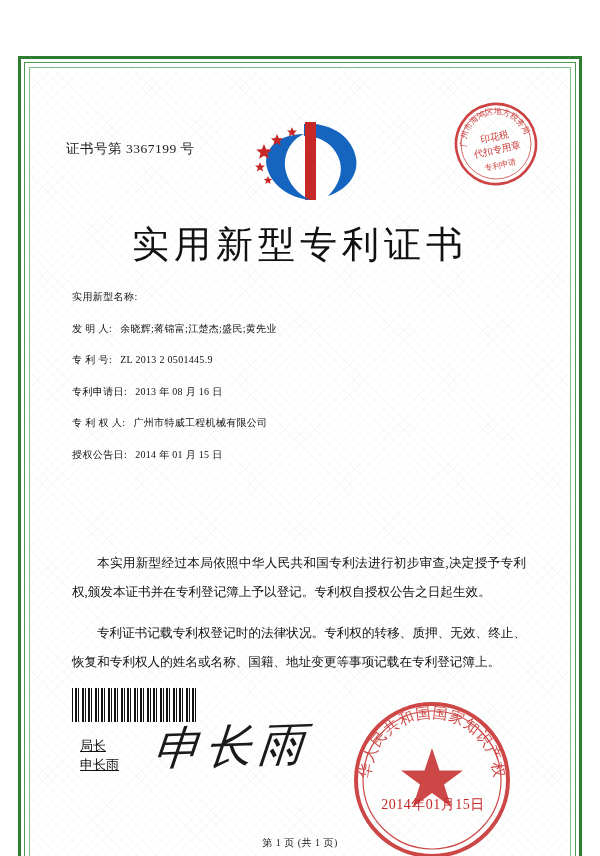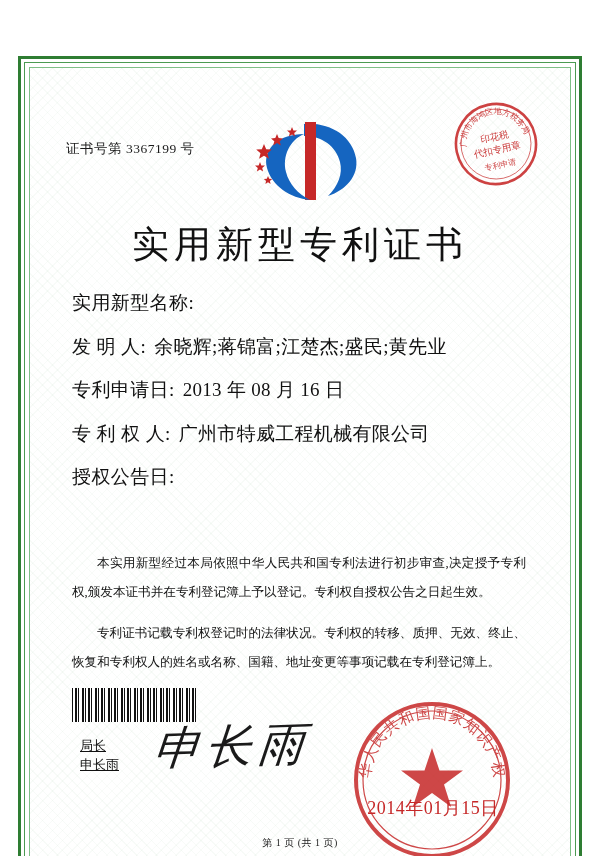--- a/index.html
+++ b/index.html
@@ -115,21 +115,21 @@
   .fields {
     position: absolute;
     left: 42px;
     right: 42px;
     top: 222px;
   }
   .field-row {
     display: flex;
     align-items: baseline;
     margin-bottom: 17.5px;
-    font-size: 19px;
+    font-size: 10px;
     color: #111111;
   }
   .field-label {
     white-space: nowrap;
     letter-spacing: 0.4px;
   }
   .field-value {
     margin-left: 8px;
     letter-spacing: 0.3px;
   }
@@ -195,21 +195,21 @@
     top: 628px;
     width: 168px;
     height: 168px;
   }
   .seal-date {
     position: absolute;
     left: 336px;
     top: 728px;
     width: 134px;
     text-align: center;
-    font-size: 18px;
+    font-size: 14px;
     color: #c62828;
     letter-spacing: 0.5px;
     white-space: nowrap;
   }
 
   
   .footer {
     position: absolute;
     left: 0; right: 0;
     bottom: 18px;
@@ -272,29 +272,34 @@
 
     <div class="fields">
       <div class="field-row">
         <span class="field-label">实用新型名称:</span>
       </div>
       <div class="field-row">
         <span class="field-label">发 明 人:</span>
         <span class="field-value">余晓辉;蒋锦富;江楚杰;盛民;黄先业</span>
       </div>
       <div class="field-row">
+        <span class="field-label">专 利 号:</span>
+        <span class="field-value">ZL 2013 2 0501445.9</span>
+      </div>
+      <div class="field-row">
         <span class="field-label">专利申请日:</span>
         <span class="field-value">2013 年 08 月 16 日</span>
       </div>
       <div class="field-row">
         <span class="field-label">专 利 权 人:</span>
         <span class="field-value">广州市特威工程机械有限公司</span>
       </div>
       <div class="field-row">
         <span class="field-label">授权公告日:</span>
+        <span class="field-value">2014 年 01 月 15 日</span>
       </div>
     </div>
 
     <div class="paras">
       <p class="para">本实用新型经过本局依照中华人民共和国专利法进行初步审查,决定授予专利权,颁发本证书并在专利登记簿上予以登记。专利权自授权公告之日起生效。</p>
       <p class="para">专利证书记载专利权登记时的法律状况。专利权的转移、质押、无效、终止、恢复和专利权人的姓名或名称、国籍、地址变更等事项记载在专利登记簿上。</p>
     </div>
 
     <div class="barcode"></div>
 

